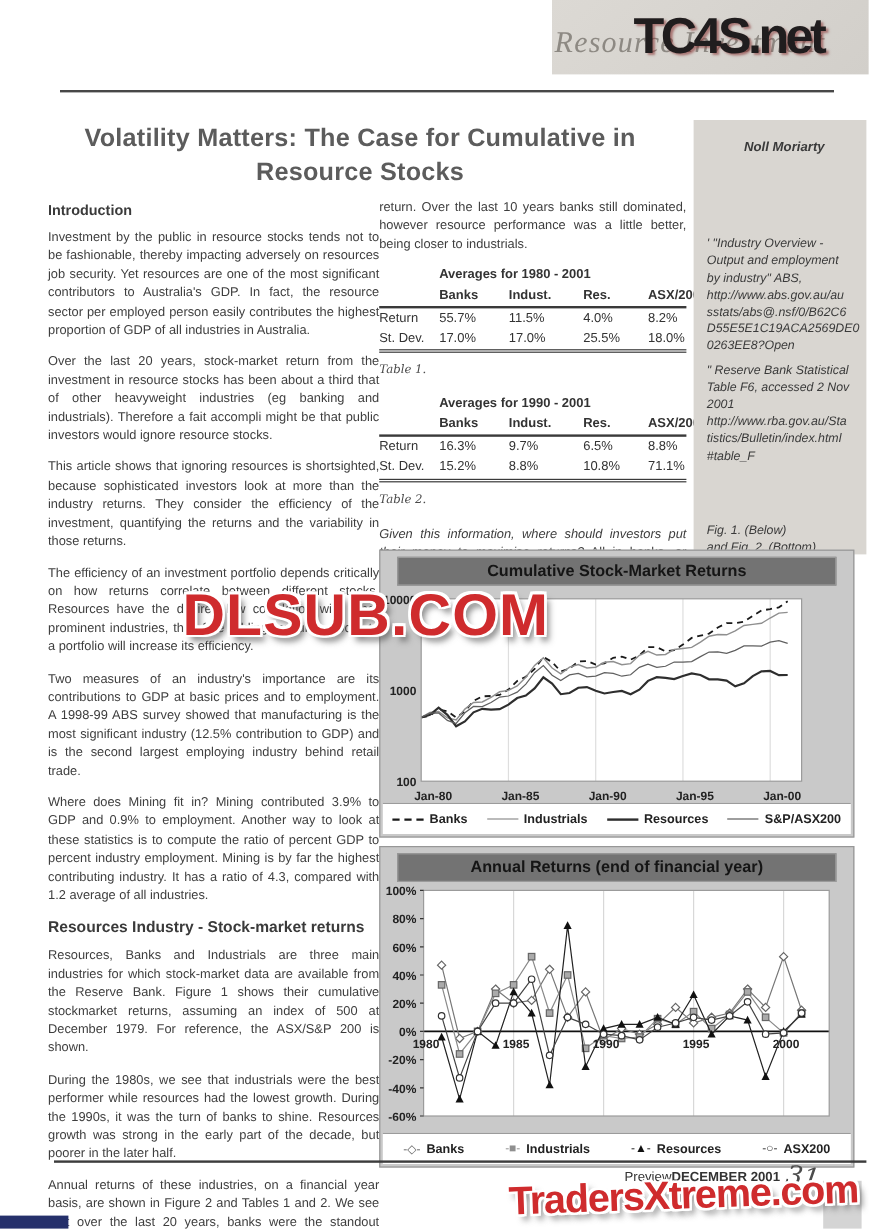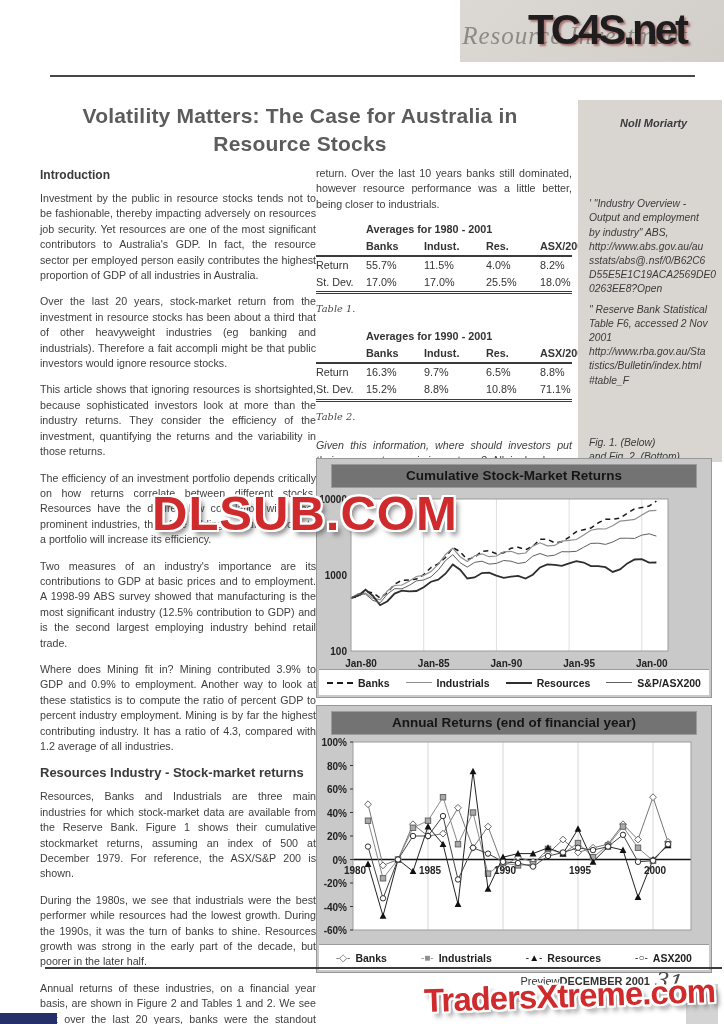--- a/index.html
+++ b/index.html
@@ -84,21 +84,21 @@
   .wm-traders{left:424px;top:977px;font-size:33px;letter-spacing:-1px;transform:rotate(-2deg);z-index:6;}
 </style>
 </head>
 <body>
 
 <div class="abs hdr-box"></div>
 <div class="abs hdr-script">Resource Investment</div>
 <div class="abs wm-tc4s">TC4S.net</div>
 <div class="abs rule-top"></div>
 
-<div class="abs title">Volatility Matters: The Case for Australia in Resource Stocks</div>
+<div class="abs title">Volatility Matters: The Case for Cumulative in Resource Stocks</div>
 
 <div class="abs colL">
   <div class="h2">Introduction</div>
   <p class="para">Investment by the public in resource stocks tends not to be fashionable, thereby impacting adversely on resources job security. Yet resources are one of the most significant contributors to Australia's GDP. In fact, the resource sector per employed person easily contributes the highest proportion of GDP of all industries in Australia.</p>
   <p class="para">Over the last 20 years, stock-market return from the investment in resource stocks has been about a third that of other heavyweight industries (eg banking and industrials). Therefore a fait accompli might be that public investors would ignore resource stocks.</p>
   <p class="para">This article shows that ignoring resources is shortsighted, because sophisticated investors look at more than the industry returns. They consider the efficiency of the investment, quantifying the returns and the variability in those returns.</p>
   <p class="para">The efficiency of an investment portfolio depends critically on how returns correlate between different stocks. Resources have the desired low correlation with other prominent industries, therefore adding resource stocks to a portfolio will increase its efficiency.</p>
   <p class="para">Two measures of an industry's importance are its contributions to GDP at basic prices and to employment. A 1998-99 ABS survey showed that manufacturing is the most significant industry (12.5% contribution to GDP) and is the second largest employing industry behind retail trade.</p>
   <p class="para">Where does Mining fit in? Mining contributed 3.9% to GDP and 0.9% to employment. Another way to look at these statistics is to compute the ratio of percent GDP to percent industry employment. Mining is by far the highest contributing industry. It has a ratio of 4.3, compared with 1.2 average of all industries.</p>
   <div class="h2 h2big">Resources Industry - Stock-market returns</div>

